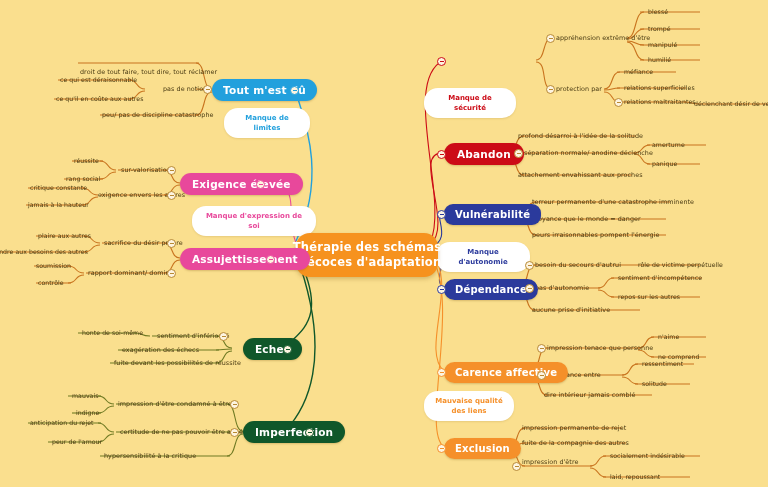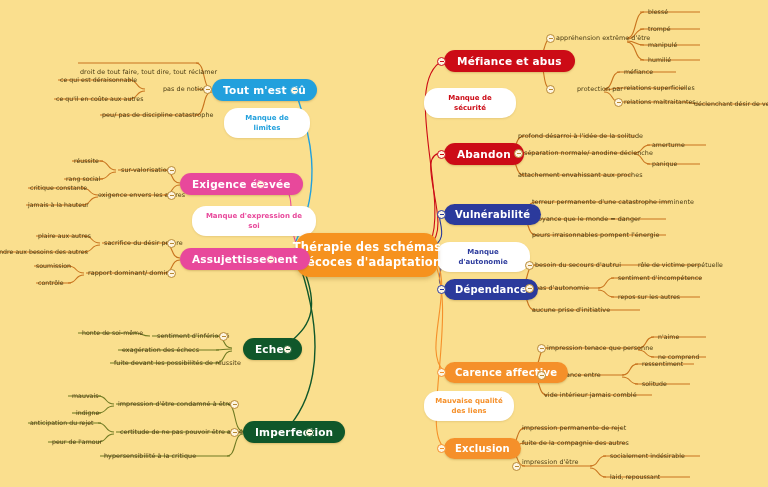--- a/index.html
+++ b/index.html
@@ -256,53 +256,50 @@
       <path d="M101 423 L 28 423" stroke="#6f7a23"></path>
       <path d="M101 442 L 48 442" stroke="#6f7a23"></path>
     </g>
   </svg>
 
   <div class="pill center" style="left:296px;top:233px;width:122px;">
     <span>Thérapie des schémas</span>
     <span>précoces d'adaptation</span>
   </div>
 
-  <div class="pill red" style="left:444px;top:50px;">
-    <span>Méfiance et abus</span>
-  </div>
   <div class="knob red" style="left:437px;top:57px;"></div>
   <div class="callout c-red" style="left:424px;top:88px;width:74px;">
     <span>Manque de sécurité</span>
   </div>
   <div class="knob tan" style="left:546px;top:34px;"></div>
   <div class="leaf l2" style="left:556px;top:34px;">appréhension extrême d'être</div>
   <div class="leaf l3" style="left:648px;top:8px;">blessé</div>
   <div class="leaf l3" style="left:648px;top:25px;">trompé</div>
   <div class="leaf l3" style="left:648px;top:41px;">manipulé</div>
   <div class="leaf l3" style="left:648px;top:56px;">humilié</div>
   <div class="knob tan" style="left:546px;top:85px;"></div>
-  <div class="leaf l2" style="left:577px;top:85px;">protection par</div>
+  <div class="leaf l2" style="left:556px;top:85px;">protection par</div>
   <div class="leaf l3" style="left:624px;top:68px;">méfiance</div>
   <div class="leaf l3" style="left:624px;top:84px;">relations superficielles</div>
   <div class="knob tan" style="left:614px;top:98px;"></div>
   <div class="leaf l3" style="left:624px;top:98px;">relations maltraitantes</div>
   <div class="leaf l3" style="left:694px;top:100px;">déclenchant désir de vengeance</div>
 
   <div class="pill red" style="left:444px;top:143px;">
     <span>Abandon</span>
   </div>
   <div class="knob red" style="left:437px;top:150px;"></div>
   <div class="leaf l2" style="left:518px;top:132px;">profond désarroi à l'idée de la solitude</div>
   <div class="knob tan" style="left:514px;top:149px;"></div>
   <div class="leaf l2" style="left:524px;top:149px;">séparation normale/ anodine déclenche</div>
   <div class="leaf l3" style="left:652px;top:141px;">amertume</div>
   <div class="leaf l3" style="left:652px;top:160px;">panique</div>
   <div class="leaf l2" style="left:518px;top:171px;">attachement envahissant aux proches</div>
 
-  <div class="pill blue" style="left:444px;top:204px;">
+  <div class="pill blue" style="left:444px;top:204px;border-radius:9px;">
     <span>Vulnérabilité</span>
   </div>
   <div class="knob blue" style="left:437px;top:210px;"></div>
   <div class="callout c-blue" style="left:436px;top:242px;width:76px;">
     <span>Manque d'autonomie</span>
   </div>
   <div class="leaf l2" style="left:532px;top:198px;">terreur permanente d'une catastrophe imminente</div>
   <div class="leaf l2" style="left:532px;top:215px;">croyance que le monde = danger</div>
   <div class="leaf l2" style="left:532px;top:231px;">peurs irraisonnables pompent l'énergie</div>
 
@@ -328,21 +325,21 @@
     <span>des liens</span>
   </div>
   <div class="knob tan" style="left:537px;top:344px;"></div>
   <div class="leaf l2" style="left:547px;top:344px;">impression tenace que personne</div>
   <div class="leaf l3" style="left:658px;top:333px;">n'aime</div>
   <div class="leaf l3" style="left:658px;top:353px;">ne comprend</div>
   <div class="knob tan" style="left:537px;top:371px;"></div>
   <div class="leaf l2" style="left:547px;top:371px;">alternance entre</div>
   <div class="leaf l3" style="left:642px;top:360px;">ressentiment</div>
   <div class="leaf l3" style="left:642px;top:380px;">solitude</div>
-  <div class="leaf l2" style="left:544px;top:391px;">vide intérieur jamais comblé</div>
+  <div class="leaf l2" style="left:544px;top:391px;">dire intérieur jamais comblé</div>
 
   <div class="pill orange" style="left:444px;top:438px;">
     <span>Exclusion</span>
   </div>
   <div class="knob orange" style="left:437px;top:444px;"></div>
   <div class="leaf l2" style="left:522px;top:424px;">impression permanente de rejet</div>
   <div class="leaf l2" style="left:522px;top:439px;">fuite de la compagnie des autres</div>
   <div class="knob tan" style="left:512px;top:462px;"></div>
   <div class="leaf l2" style="left:522px;top:458px;">impression d'être</div>
   <div class="leaf l3" style="left:610px;top:452px;">socialement indésirable</div>

